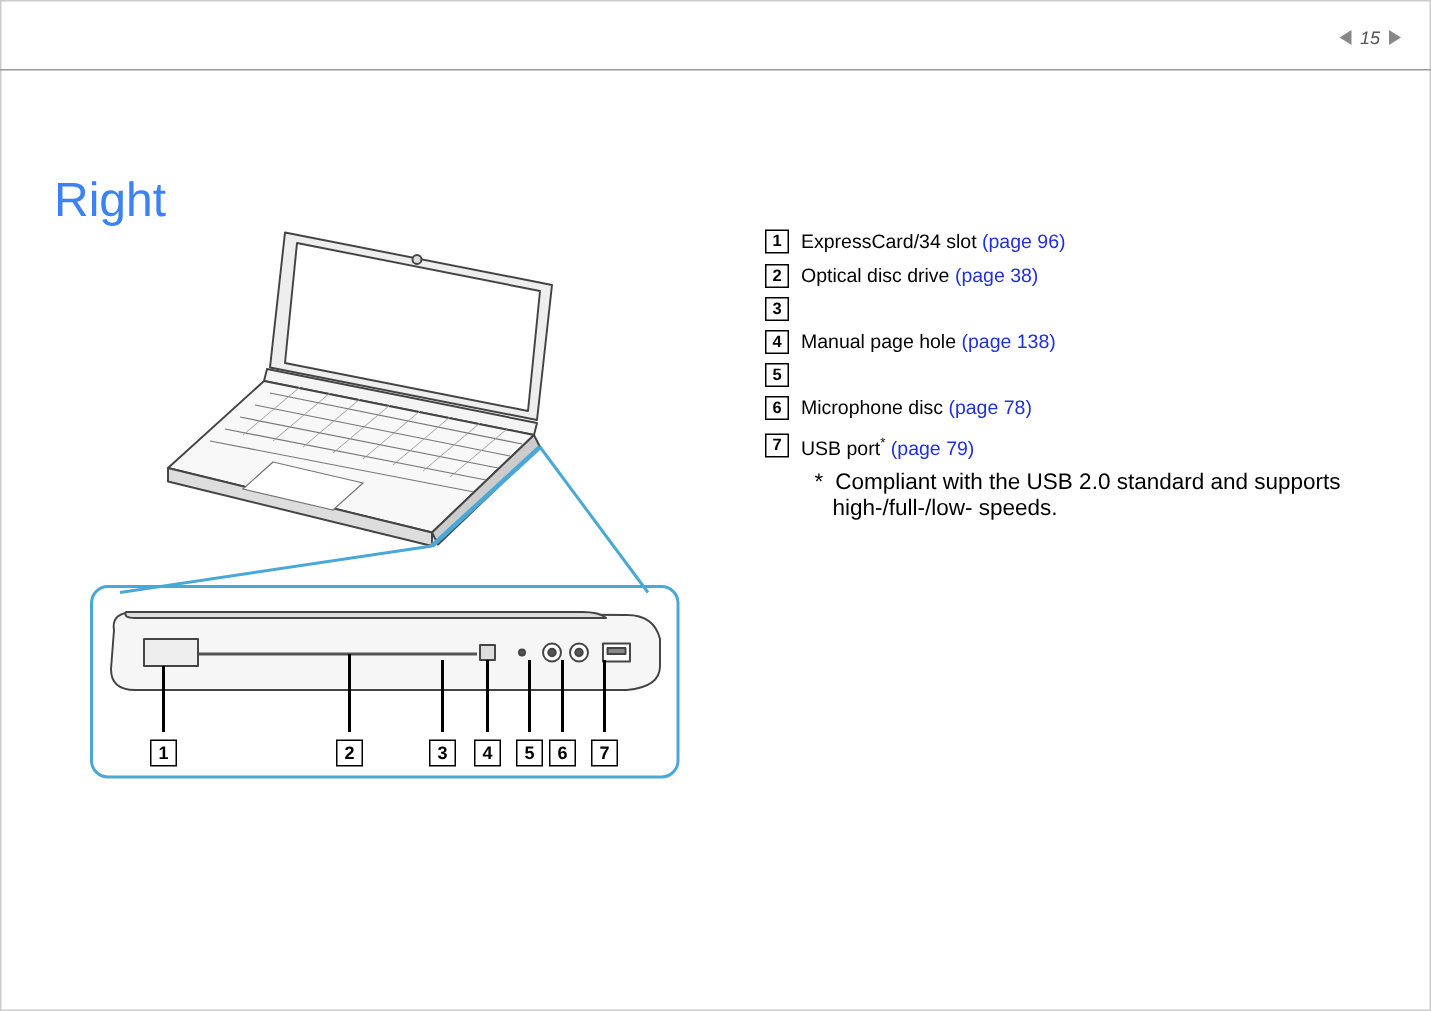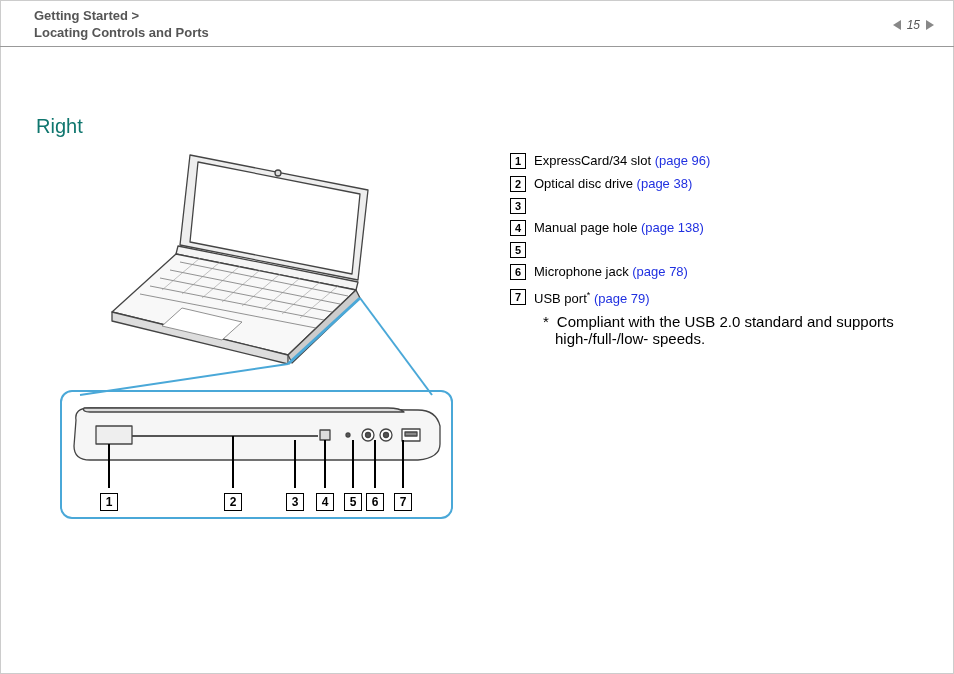--- a/index.html
+++ b/index.html
@@ -46,23 +46,23 @@
     border-top: 5px solid transparent;
     border-bottom: 5px solid transparent;
   }
   .nav-prev { border-right: 8px solid #888; }
   .nav-next { border-left: 8px solid #888; }
 
   .section-title {
     position: absolute;
     left: 36px;
     top: 115px;
-    font-size: 20px;
+    font-size: 32px;
     font-weight: 400;
-    color: #0f766e;
+    color: #3b82f6;
   }
 
   
   .illus-area {
     position: absolute;
     left: 60px;
     top: 150px;
     width: 395px;
     height: 390px;
   }
@@ -157,24 +157,20 @@
     border: 1px solid #ccc;
     pointer-events: none;
   }
 </style>
 </head>
 <body>
 
 <div class="page-frame"></div>
 
 <div class="topbar">
-  <div class="breadcrumb">
-    <div>Getting Started &gt;</div>
-    <div>Locating Controls and Ports</div>
-  </div>
   <div class="pagenum-area">
     <span class="nav-arrow nav-prev"></span>
     <span>15</span>
     <span class="nav-arrow nav-next"></span>
   </div>
 </div>
 
 <div class="section-title">Right</div>
 
 <div class="illus-area">
@@ -295,21 +291,21 @@
     <div class="legend-text">
       <span>Manual page hole </span><span class="page-ref">(page 138)</span>
     </div>
   </div>
   <div class="legend-row">
     <div class="legend-num">5</div>
   </div>
   <div class="legend-row">
     <div class="legend-num">6</div>
     <div class="legend-text">
-      <span>Microphone jack </span><span class="page-ref">(page 78)</span>
+      <span>Microphone disc </span><span class="page-ref">(page 78)</span>
     </div>
   </div>
   <div class="legend-row">
     <div class="legend-num">7</div>
     <div class="legend-text">
       <span>USB port</span><sup>*</sup> <span class="page-ref">(page 79)</span>
     </div>
   </div>
 
   <div class="footnote">

